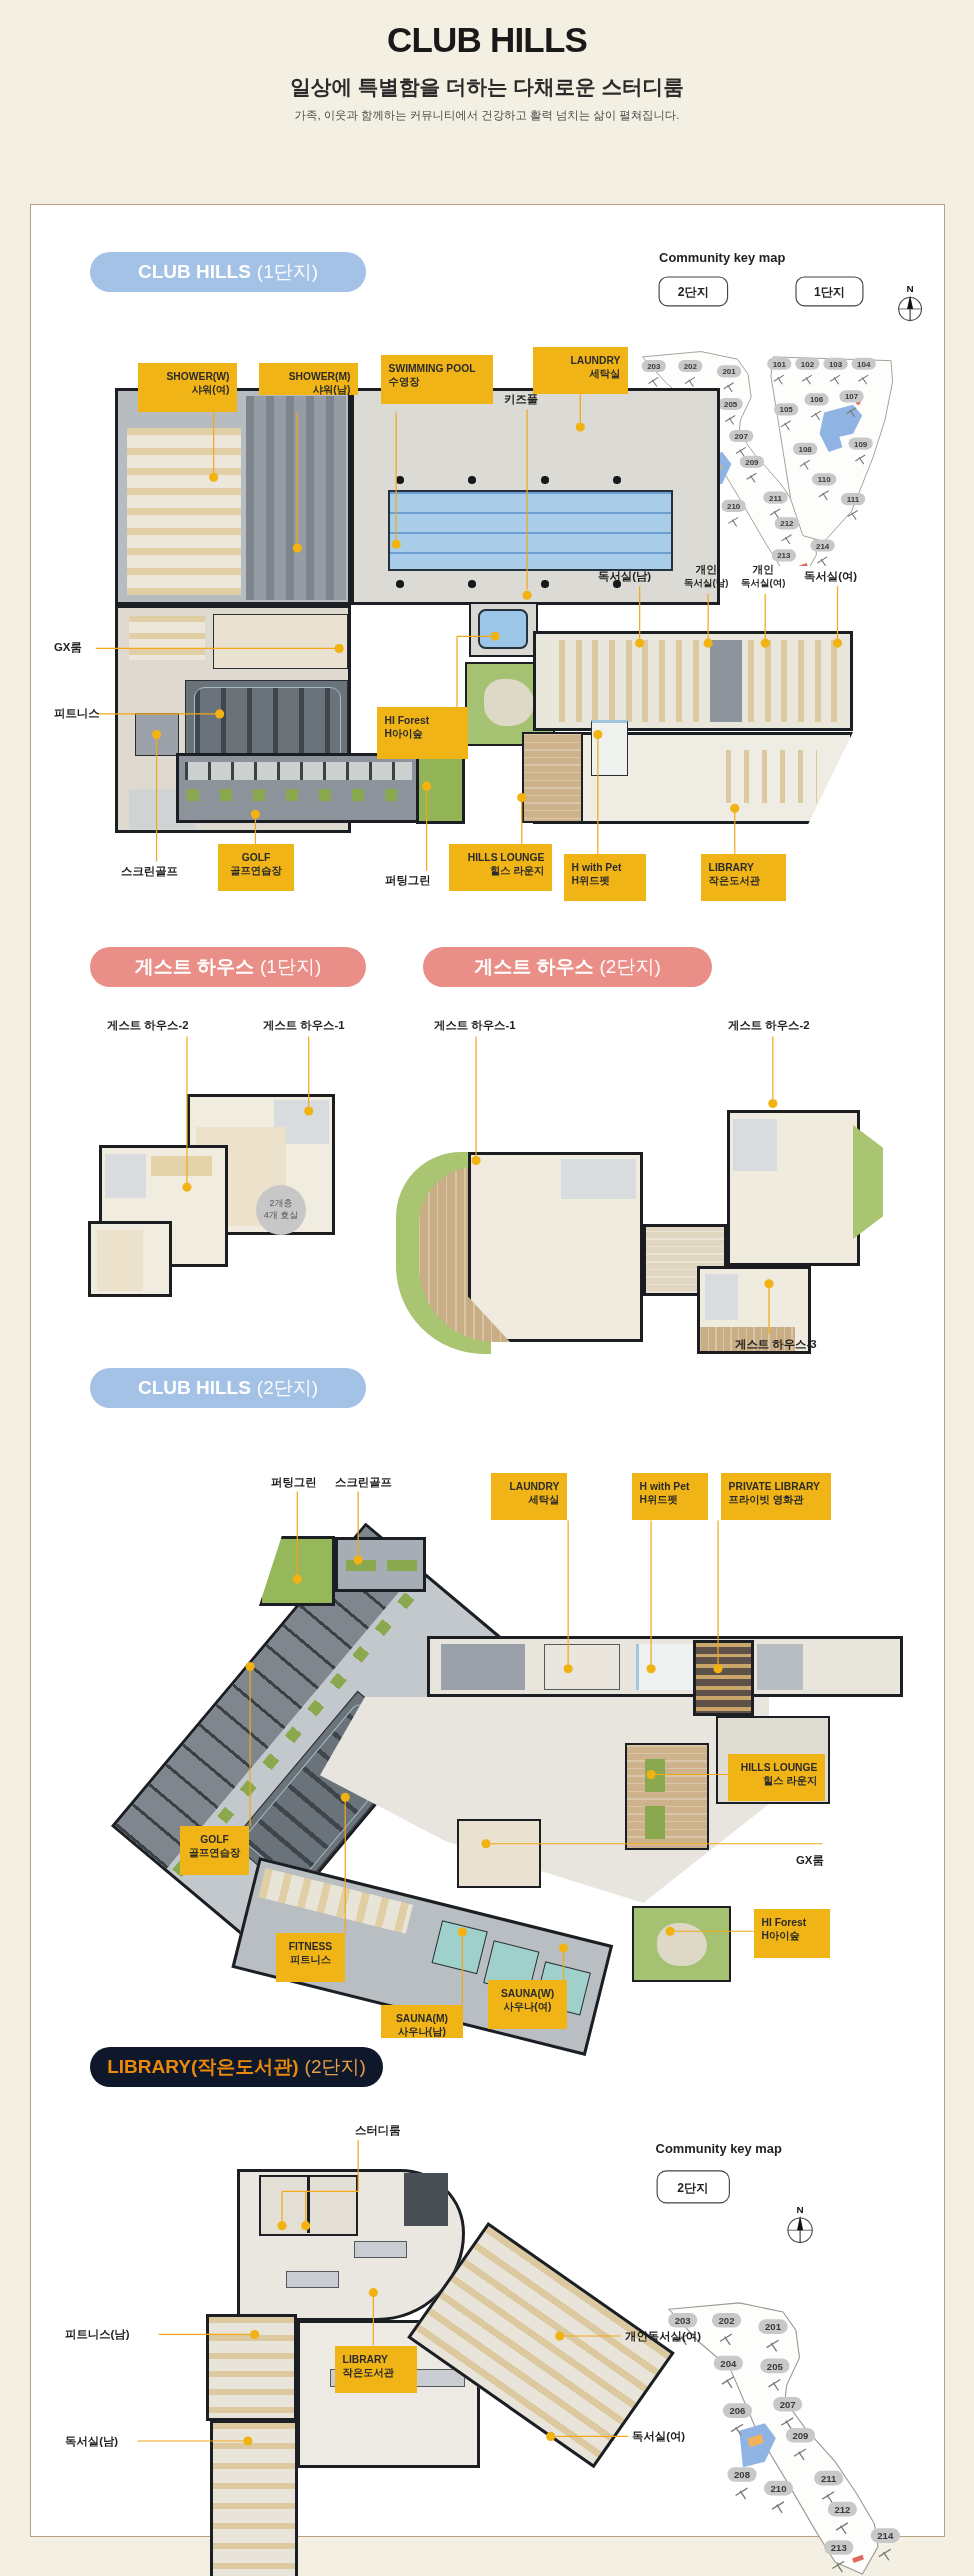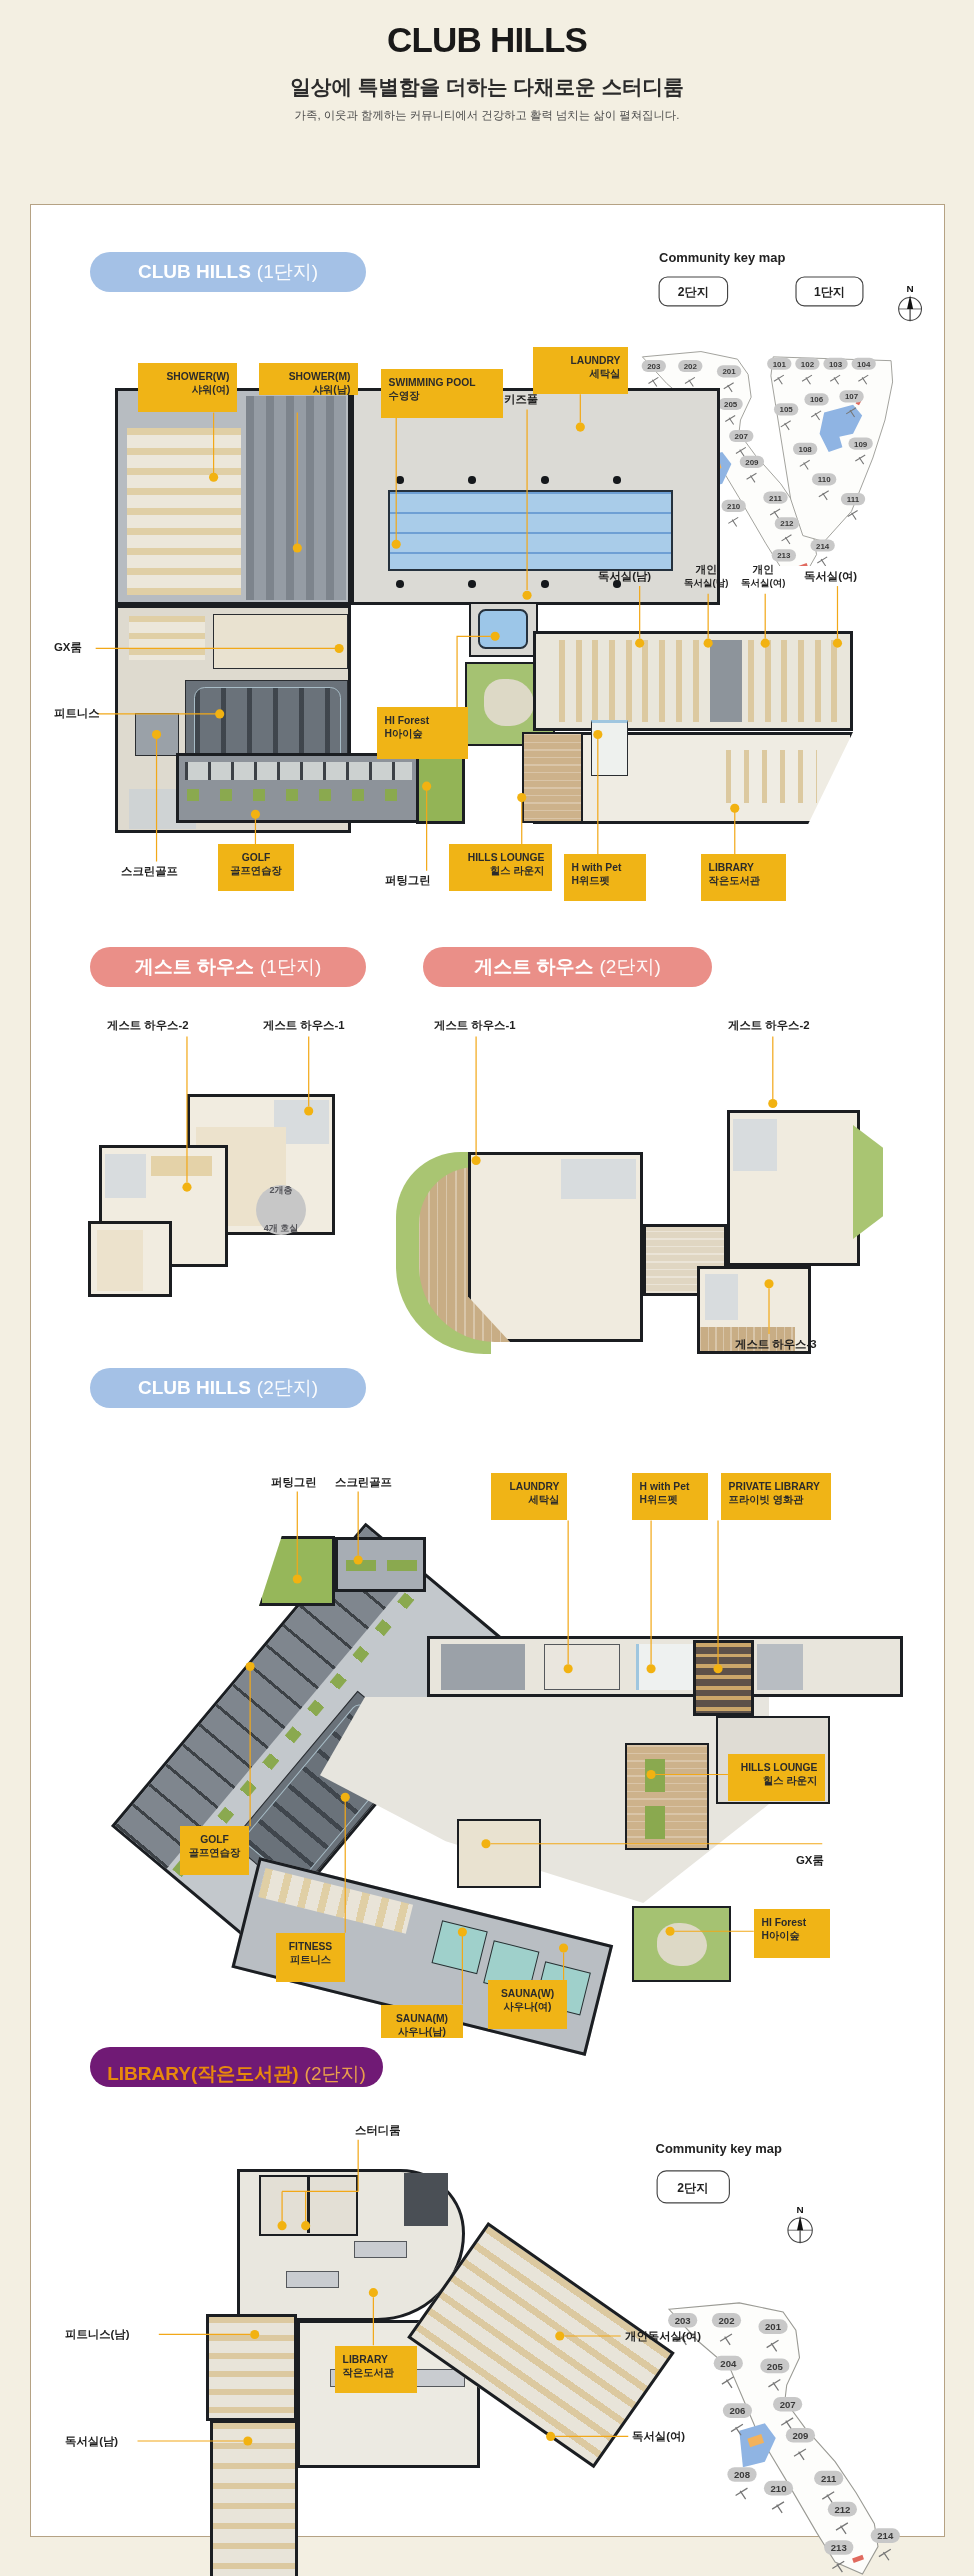--- a/index.html
+++ b/index.html
@@ -15,29 +15,29 @@
   .hd-sub{left:0;top:73px;width:974px;text-align:center;font-size:20.6px;font-weight:600;color:#2b2b2b;}
   .hd-desc{left:0;top:108px;width:974px;text-align:center;font-size:11.4px;color:#4b4b4b;}
   
   .card{left:30px;top:204px;width:913px;height:2331px;background:#ffffff;border:0.8px solid #b5a284;}
   
   .badge{height:40px;border-radius:23px;color:#fff;display:flex;align-items:center;justify-content:center;font-size:19px;gap:6px;}
   .badge b{font-weight:800;}
   .badge span{font-weight:400;opacity:.95;}
   .badge-blue{background:#a4c1e6;}
   .badge-pink{background:#ea8f88;}
-  .badge-orange{background:#701a75;color:#e8890c;align-items:flex-end;}
+  .badge-orange{background:#0f172a;color:#e8890c;}
   .badge-orange b{color:#e8890c;}
   .badge-orange span{color:#f0a64a;}
   
   .yb{background:#f0b416;color:#2b2b2b;font-weight:700;font-size:10.3px;line-height:1.3;padding:6.9px 7.6px;box-sizing:border-box;z-index:7;}
   .yb span{display:block;}
   .pl{font-size:11.4px;font-weight:700;color:#1f1f1f;z-index:7;white-space:nowrap;}
   .pl2{font-size:10.7px;font-weight:700;color:#1f1f1f;z-index:7;text-align:center;line-height:1.25;white-space:nowrap;}
-  .note-circle{width:50px;height:50px;border-radius:50%;background:#c7c7c7;color:#55555a;display:flex;flex-direction:column;align-items:center;justify-content:space-between;font-size:9px;font-weight:700;line-height:1.3;z-index:7;}
+  .note-circle{width:50px;height:50px;border-radius:50%;background:#c7c7c7;color:#55555a;display:flex;flex-direction:column;align-items:center;justify-content:center;font-size:9px;font-weight:400;line-height:1.3;z-index:7;}
   
   .wall{border:3px solid #1b1e22;box-sizing:border-box;}
   .wall3{border:2.3px solid #1b1e22;box-sizing:border-box;}
   .wall2{border:1.5px solid #2a2d31;box-sizing:border-box;}
   svg text{font-family:"Liberation Sans","DejaVu Sans",sans-serif;}
   .km-title{font-size:17px;font-weight:700;fill:#222;}
   .km-box{fill:#fff;stroke:#444;stroke-width:1.5;}
   .km-box-label{font-size:16px;font-weight:700;fill:#222;text-anchor:middle;}
   .km-poly{fill:#fdfdfb;stroke:#9a9a94;stroke-width:1.2;}
   .pill{fill:#c8c8c8;}
@@ -219,21 +219,21 @@
   </div>
 
   <div class="ab yb" style="left:107px;top:158px;width:99px;height:49px;text-align:right;">
       <span>SHOWER(W)</span>
       <span>샤워(여)</span>
     </div>
   <div class="ab yb" style="left:228px;top:158px;width:99px;height:32px;text-align:right;">
       <span>SHOWER(M)</span>
       <span>샤워(남)</span>
     </div>
-  <div class="ab yb" style="left:350px;top:164px;width:122px;height:49px;">
+  <div class="ab yb" style="left:350px;top:150px;width:112px;height:49px;">
       <span>SWIMMING POOL</span>
       <span>수영장</span>
     </div>
   <div class="ab pl" style="left:473px;top:187px;">키즈풀</div>
   <div class="ab yb" style="left:502px;top:142px;width:95px;height:47px;text-align:right;">
       <span>LAUNDRY</span>
       <span>세탁실</span>
     </div>
   <div class="ab pl" style="left:23px;top:435px;">GX룸</div>
   <div class="ab pl" style="left:23px;top:501px;">피트니스</div>

